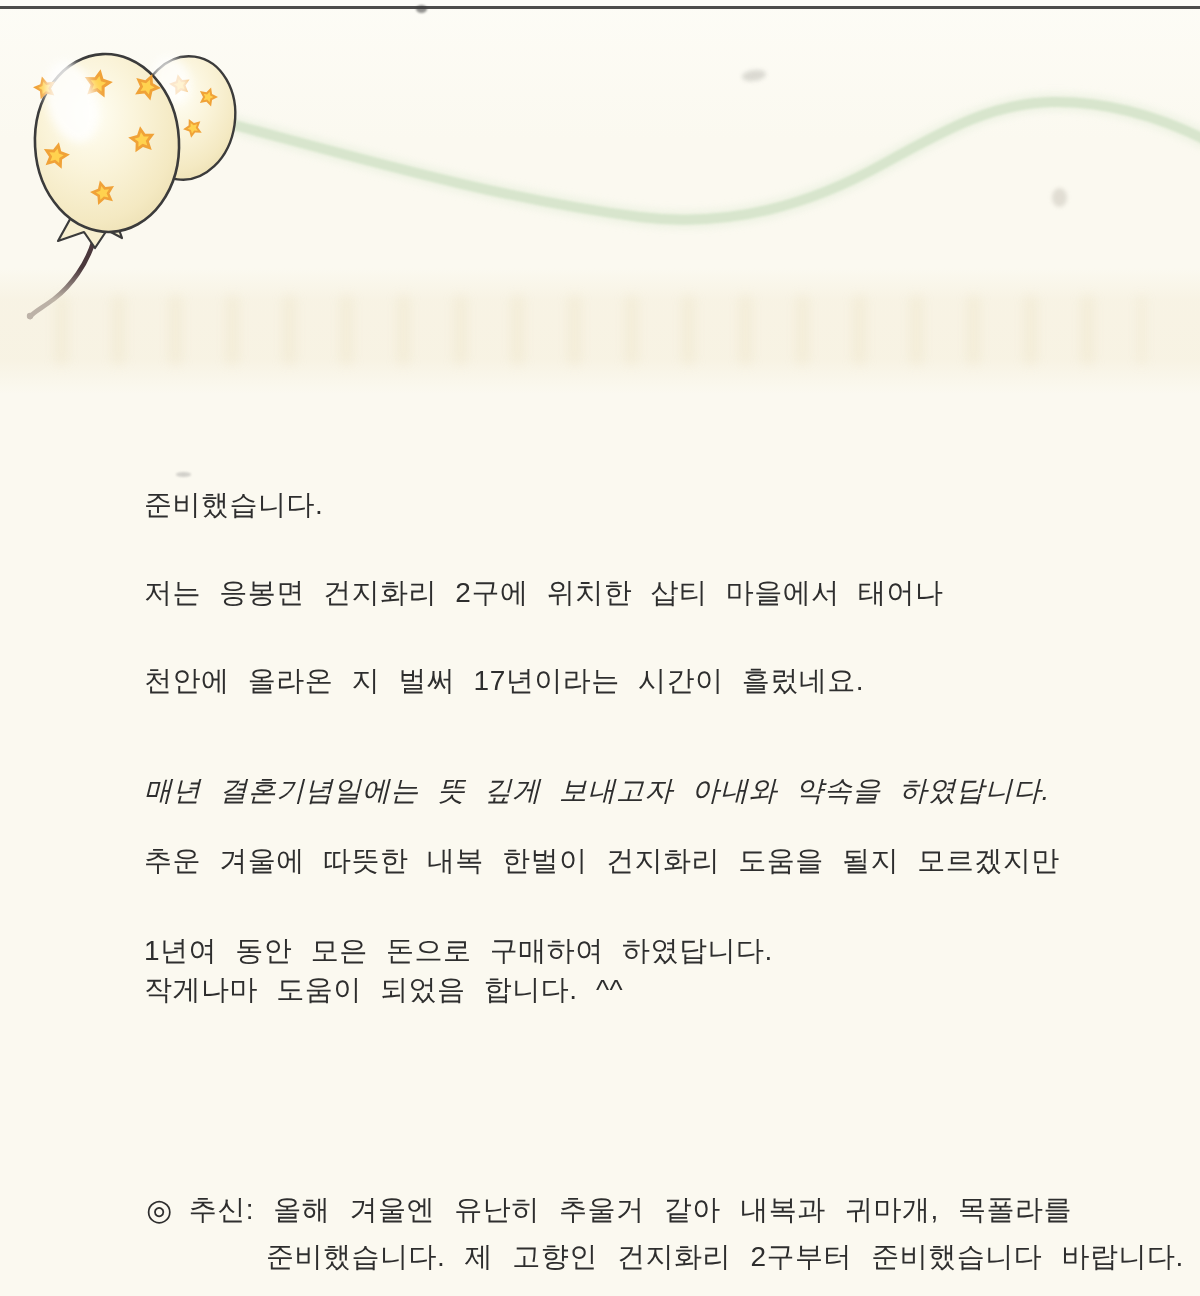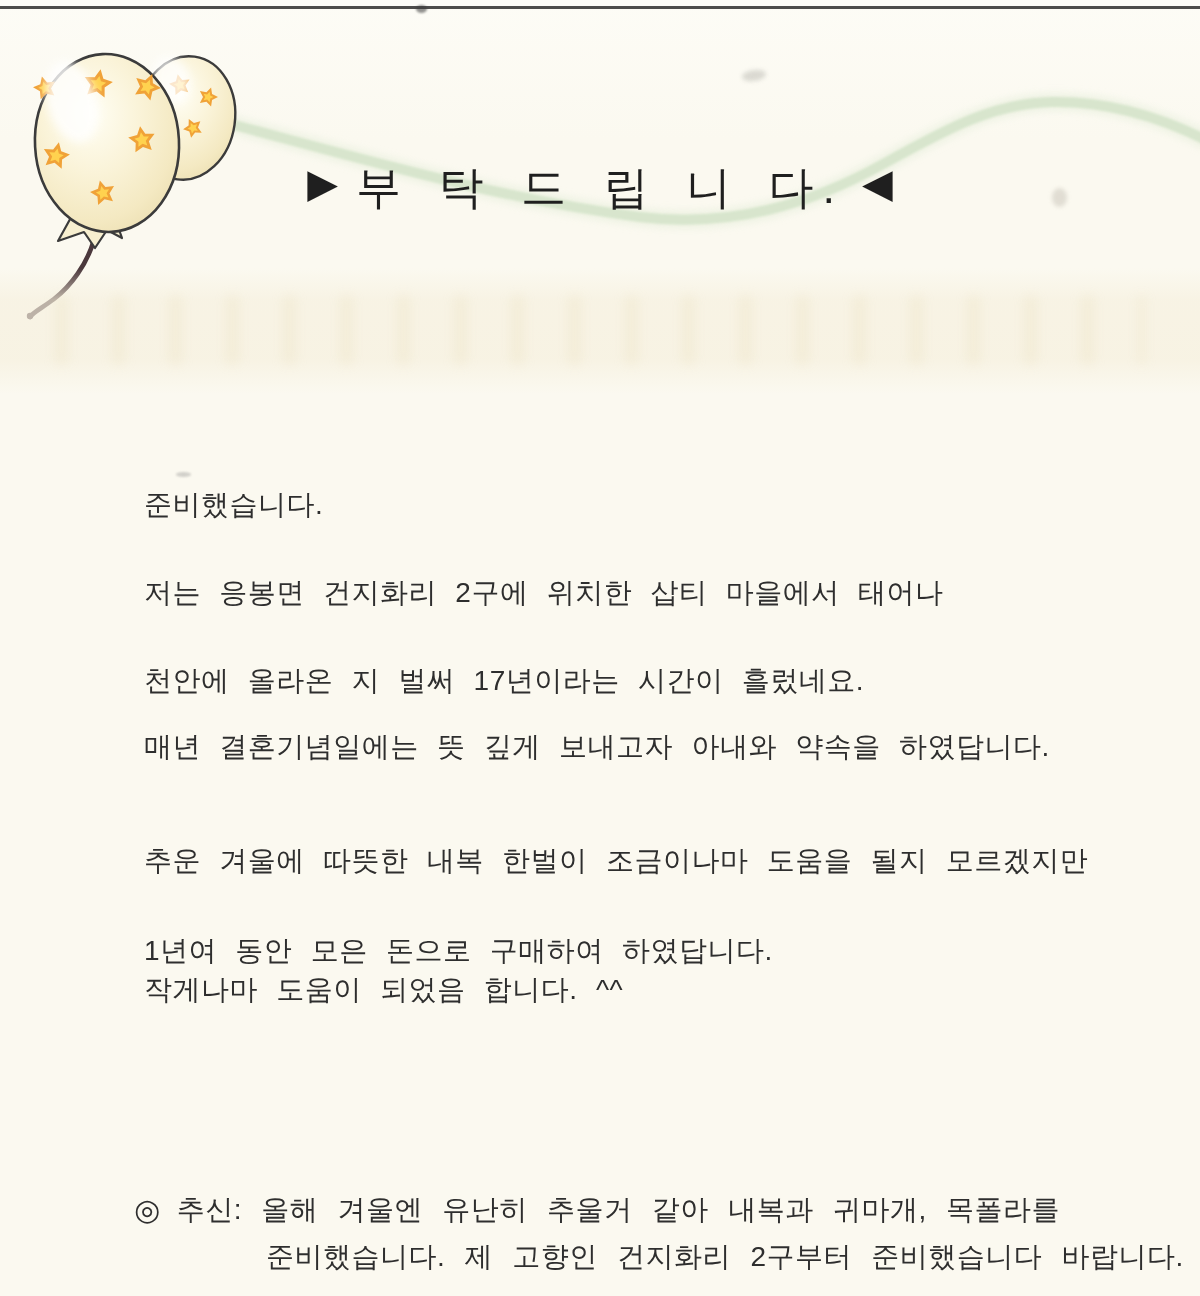--- a/index.html
+++ b/index.html
@@ -66,30 +66,30 @@
     left:144px;
     font-size:28px;
     letter-spacing:.5px;
     word-spacing:10px;
     white-space:nowrap;
     color:#2e2e2e;
   }
   .l0{top:486px;}
   .l1{top:574px;}
   .l2{top:662px;}
-  .l3{top:728px;}
+  .l3{top:772px;font-style:italic;}
   .l4{top:842px;}
   .l5{top:932px;}
   .l6{top:971px;}
   .postscript{
     position:absolute;left:0;top:0;width:100%;
     font-size:28px;color:#2e2e2e;
   }
   .ps-row1{
-    position:absolute;left:134px;top:1191px;
+    position:absolute;left:146px;top:1191px;
     white-space:nowrap;
     letter-spacing:.5px;word-spacing:11px;
   }
   .ps-marker{
     font-size:30px;
     margin-right:16px;
     vertical-align:-1px;
   }
   .ps-row2{
     position:absolute;left:266px;top:1238px;
@@ -157,32 +157,29 @@
       <use href="#starShape" transform="translate(98,84) rotate(10) scale(15)"></use>
       <use href="#starShape" transform="translate(45,88) rotate(-15) scale(12)"></use>
       <use href="#starShape" transform="translate(147,87) rotate(22) scale(14)"></use>
       <use href="#starShape" transform="translate(142,140) rotate(-8) scale(14)"></use>
       <use href="#starShape" transform="translate(56,156) rotate(12) scale(14)"></use>
       <use href="#starShape" transform="translate(103,193) rotate(-14) scale(13)"></use>
       <ellipse cx="72" cy="102" rx="25" ry="42" fill="#ffffff" opacity="0.8" filter="url(#softer)" transform="rotate(-16 72 102)"></ellipse>
     </g>
   </svg>
 
-  <div class="title-row">
-    <span class="title-marker left">▶</span><span class="title-text">부 탁 드 립 니 다.</span><span class="title-marker right">◀</span>
-  </div>
 
   <div class="ghost-band"></div>
 
   <main class="body-text">
     <p class="l0">준비했습니다.</p>
     <p class="l1">저는 응봉면 건지화리 2구에 위치한 삽티 마을에서 태어나</p>
     <p class="l2">천안에 올라온 지 벌써 17년이라는 시간이 흘렀네요.</p>
     <p class="l3">매년 결혼기념일에는 뜻 깊게 보내고자 아내와 약속을 하였답니다.</p>
-    <p class="l4">추운 겨울에 따뜻한 내복 한벌이 조금이나마 도움을 될지 모르겠지만</p>
+    <p class="l4">추운 겨울에 따뜻한 내복 한벌이 건지화리 도움을 될지 모르겠지만</p>
     <p class="l5">1년여 동안 모은 돈으로 구매하여 하였답니다.</p>
     <p class="l6">작게나마 도움이 되었음 합니다. ^^</p>
   </main>
 
   <div class="postscript">
     <div class="ps-row1">
       <span class="ps-marker">◎</span><span>추신:  올해 겨울엔 유난히 추울거 같아 내복과 귀마개,  목폴라를</span>
     </div>
     <div class="ps-row2">준비했습니다.  제 고향인 건지화리 2구부터 준비했습니다 바랍니다.</div>
   </div>

